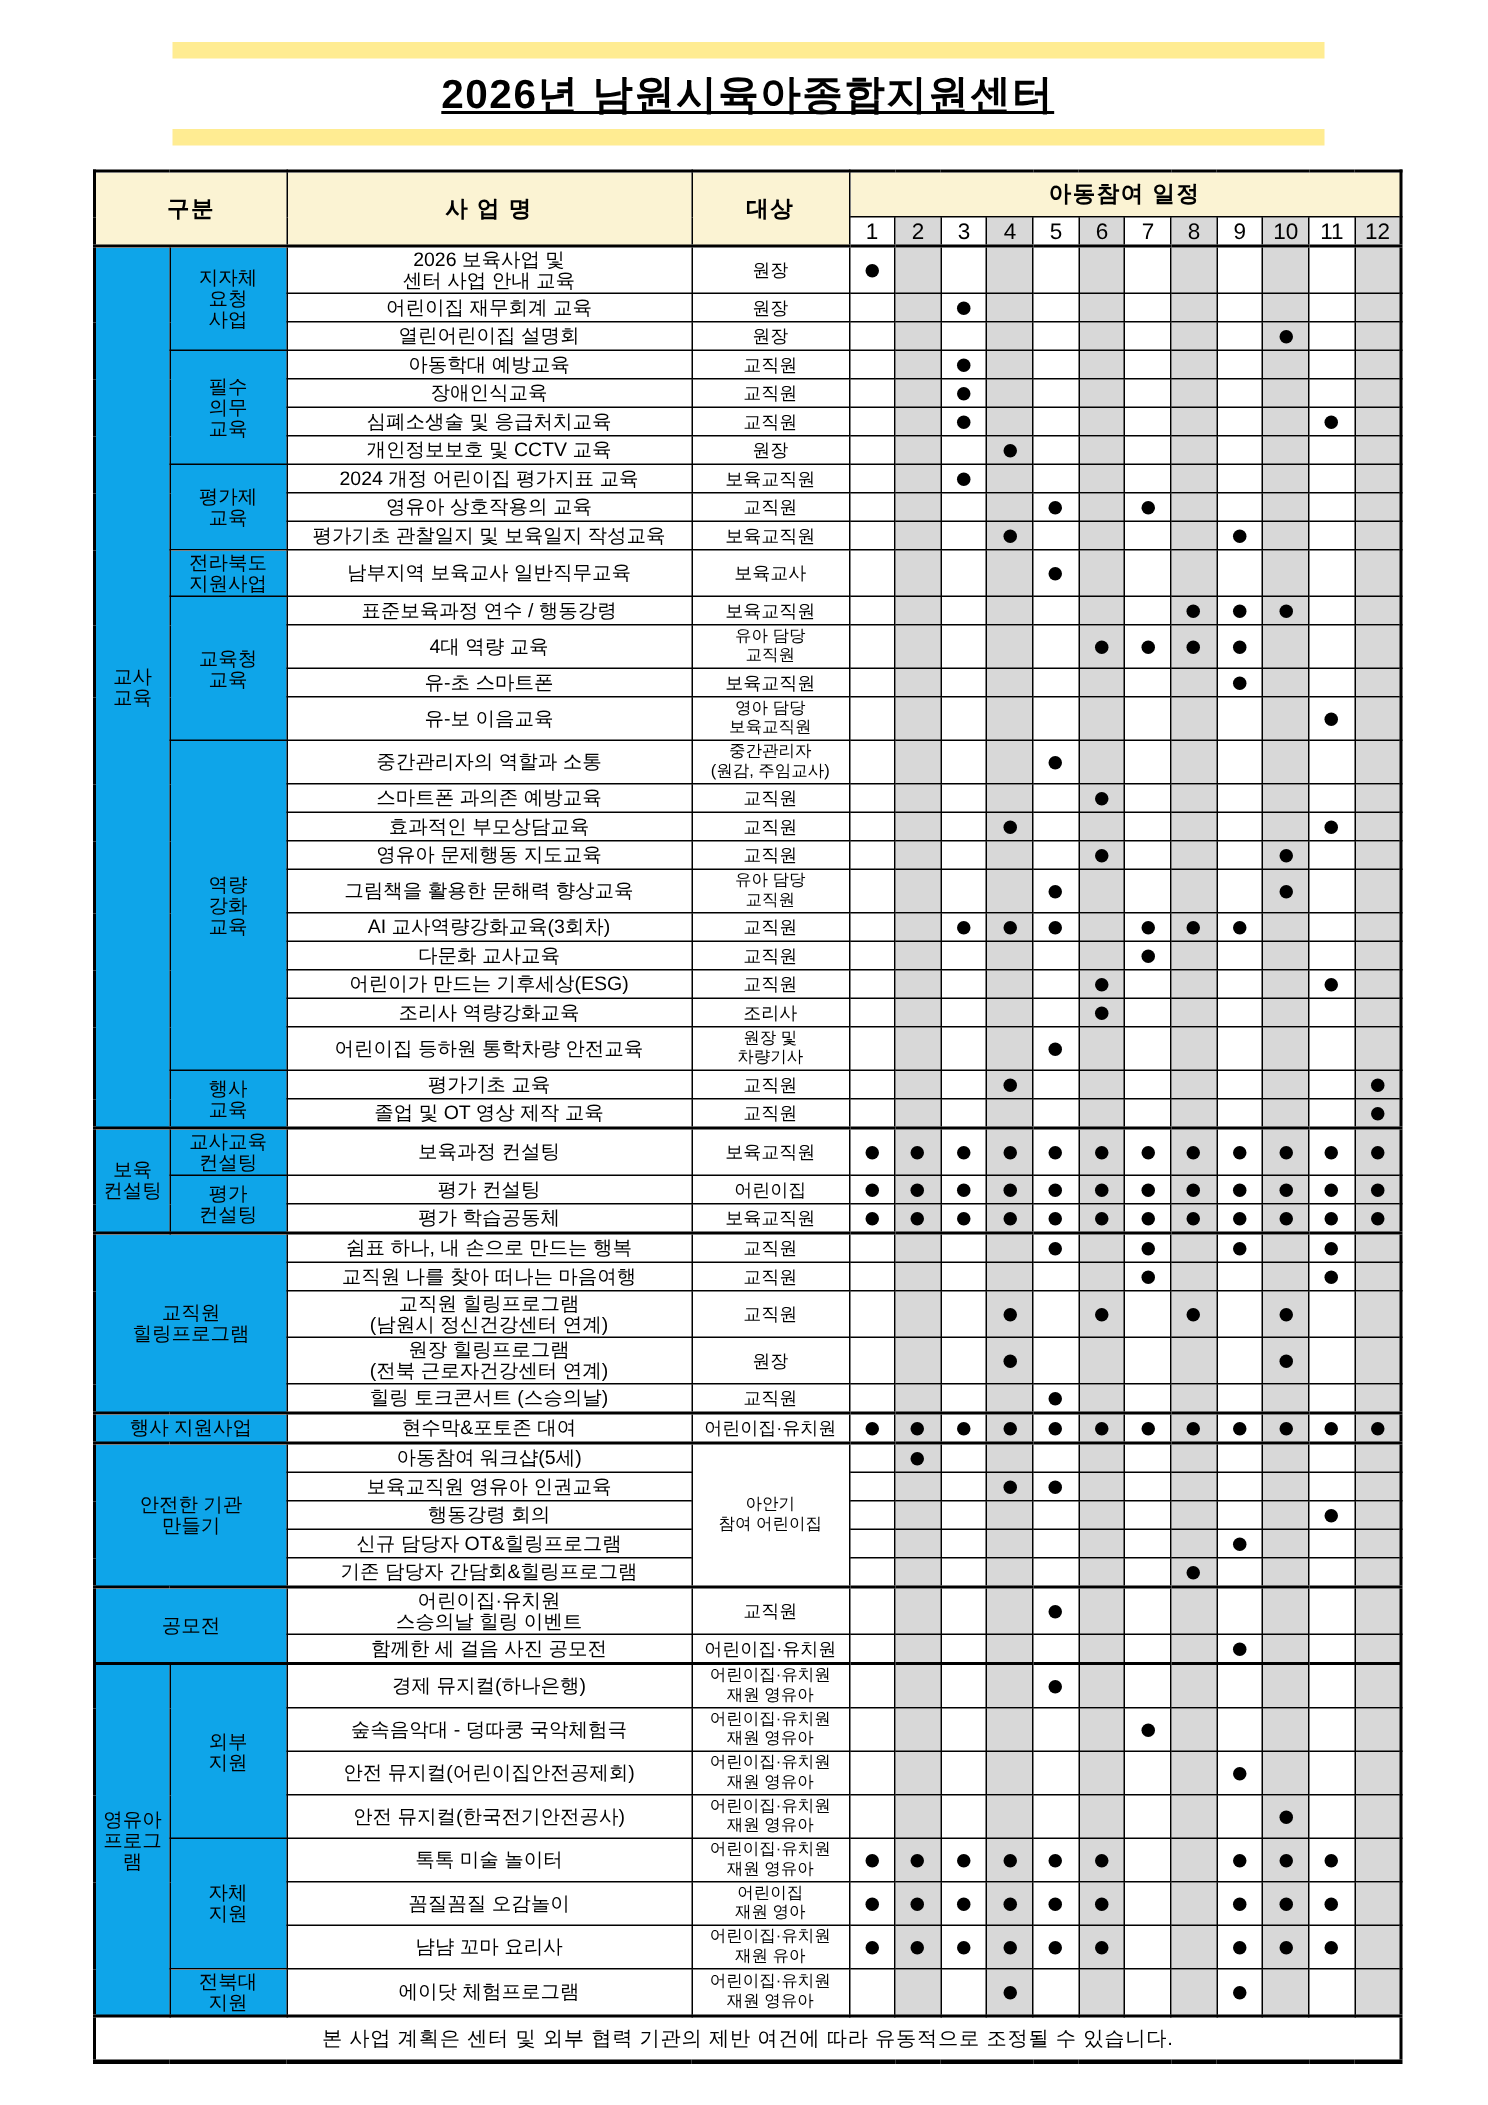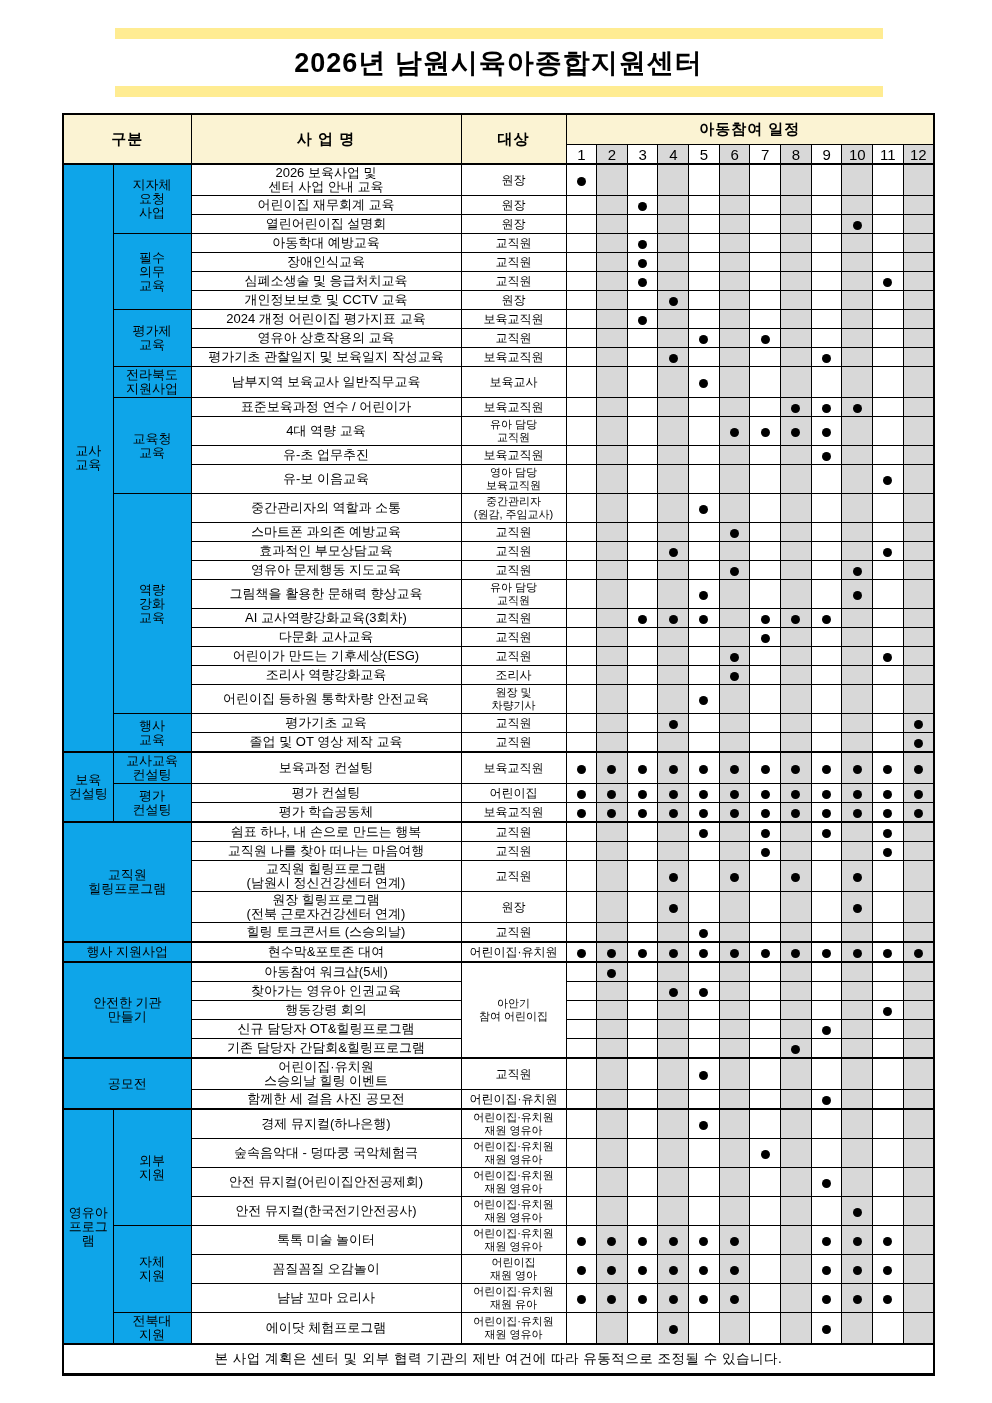--- a/index.html
+++ b/index.html
@@ -10,21 +10,21 @@
   }
   html,body{margin:0;padding:0;}
   body{
     width:992px;height:1403px;background:#ffffff;color:#000;
     font-family:"Liberation Sans","DejaVu Sans",sans-serif;
     -webkit-font-smoothing:antialiased;
   }
   .page{padding:28px 57px 0 62px;}
   .title-wrap{width:873px;text-align:center;}
   .bar{height:11px;width:768px;margin:0 auto;background:var(--accent);}
-  .title-lines{margin:8px 0 7px 0;}
+  .title-lines{margin:8px 0 7px 0;text-decoration:underline;}
   .title-line{font-size:27px;font-weight:bold;line-height:1.2;letter-spacing:1px;}
   table.sched{
     border-collapse:collapse;table-layout:fixed;width:873px;margin-top:16px;
     border:2px solid #000;
   }
   .sched th,.sched td{
     border:1px solid #000;text-align:center;vertical-align:middle;
     padding:1px 2px;overflow:hidden;
   }
   thead th{background:var(--header-bg);}
@@ -286,21 +286,21 @@
           <td class="month"></td>
           <td class="month shade"></td>
           <td class="month"></td>
           <td class="month shade"></td>
           <td class="month"></td>
           <td class="month shade"></td>
         </tr>
         <tr>
           <th class="cat" rowspan="4">교육청
 교육</th>
-          <td class="pname">표준보육과정 연수 / 어린이가</td>
+          <td class="pname">표준보육과정 연수 / 행동강령</td>
           <td class="target">보육교직원</td>
           <td class="month"></td>
           <td class="month shade"></td>
           <td class="month"></td>
           <td class="month shade"></td>
           <td class="month"></td>
           <td class="month shade"></td>
           <td class="month"></td>
           <td class="month shade"><span class="dot"></span></td>
           <td class="month"><span class="dot"></span></td>
@@ -319,21 +319,21 @@
           <td class="month"></td>
           <td class="month shade"><span class="dot"></span></td>
           <td class="month"><span class="dot"></span></td>
           <td class="month shade"><span class="dot"></span></td>
           <td class="month"><span class="dot"></span></td>
           <td class="month shade"></td>
           <td class="month"></td>
           <td class="month shade"></td>
         </tr>
         <tr>
-          <td class="pname">유-초 업무추진</td>
+          <td class="pname">유-초 스마트폰</td>
           <td class="target">보육교직원</td>
           <td class="month"></td>
           <td class="month shade"></td>
           <td class="month"></td>
           <td class="month shade"></td>
           <td class="month"></td>
           <td class="month shade"></td>
           <td class="month"></td>
           <td class="month shade"></td>
           <td class="month"><span class="dot"></span></td>
@@ -726,21 +726,21 @@
           <td class="month"></td>
           <td class="month shade"></td>
           <td class="month"></td>
           <td class="month shade"></td>
           <td class="month"></td>
           <td class="month shade"></td>
           <td class="month"></td>
           <td class="month shade"></td>
         </tr>
         <tr>
-          <td class="pname">찾아가는 영유아 인권교육</td>
+          <td class="pname">보육교직원 영유아 인권교육</td>
           <td class="month"></td>
           <td class="month shade"></td>
           <td class="month"></td>
           <td class="month shade"><span class="dot"></span></td>
           <td class="month"><span class="dot"></span></td>
           <td class="month shade"></td>
           <td class="month"></td>
           <td class="month shade"></td>
           <td class="month"></td>
           <td class="month shade"></td>

